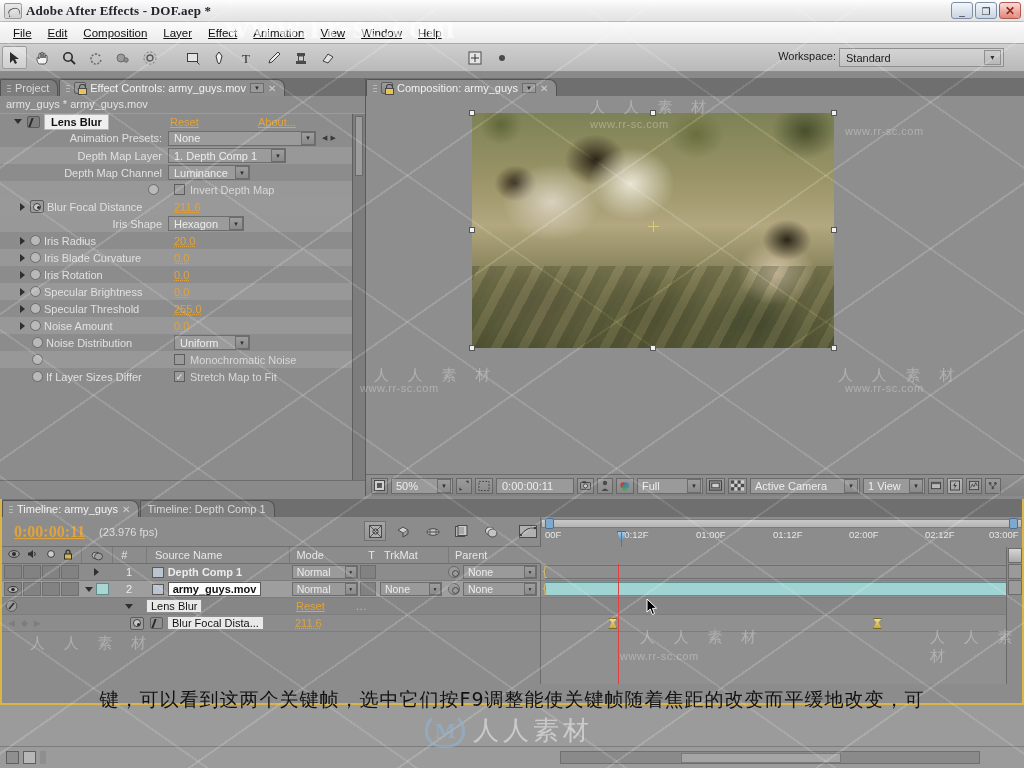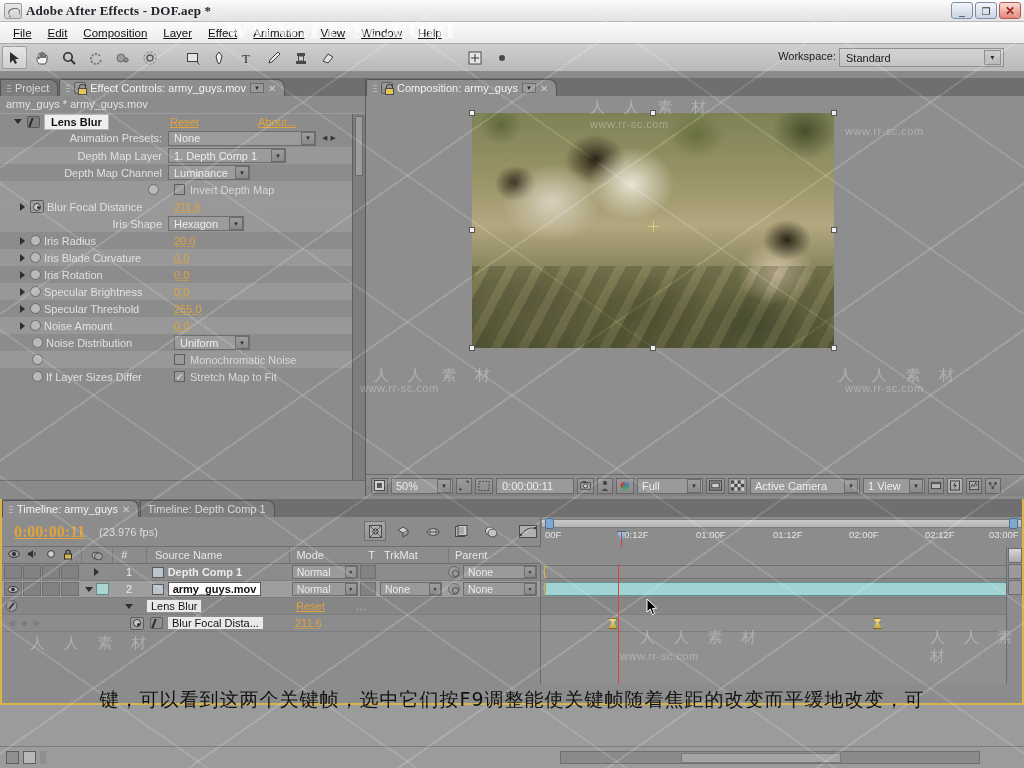--- a/index.html
+++ b/index.html
@@ -1139,14 +1139,18 @@
   <div class="wm wm-cn" style="left:838px;top:366px;">人 人 素 材</div>
   <div class="wm wm-cn" style="left:590px;top:98px;">人 人 素 材</div>
   <div class="wm wm-cn" style="left:30px;top:634px;">人 人 素 材</div>
   <div class="wm wm-cn" style="left:640px;top:628px;">人 人 素 材</div>
   <div class="wm wm-cn" style="left:930px;top:628px;">人 人 素 材</div>
   <div class="wm wm-url" style="left:590px;top:118px;">www.rr-sc.com</div>
   <div class="wm wm-url" style="left:360px;top:382px;">www.rr-sc.com</div>
   <div class="wm wm-url" style="left:845px;top:382px;">www.rr-sc.com</div>
   <div class="wm wm-url" style="left:620px;top:650px;">www.rr-sc.com</div>
   <div class="wm wm-url" style="left:845px;top:125px;">www.rr-sc.com</div>
+  <div class="big-wm">
+    <div class="m"></div>
+    <div class="t">人人素材</div>
+  </div>
 
 </div>
 
 </body></html>

